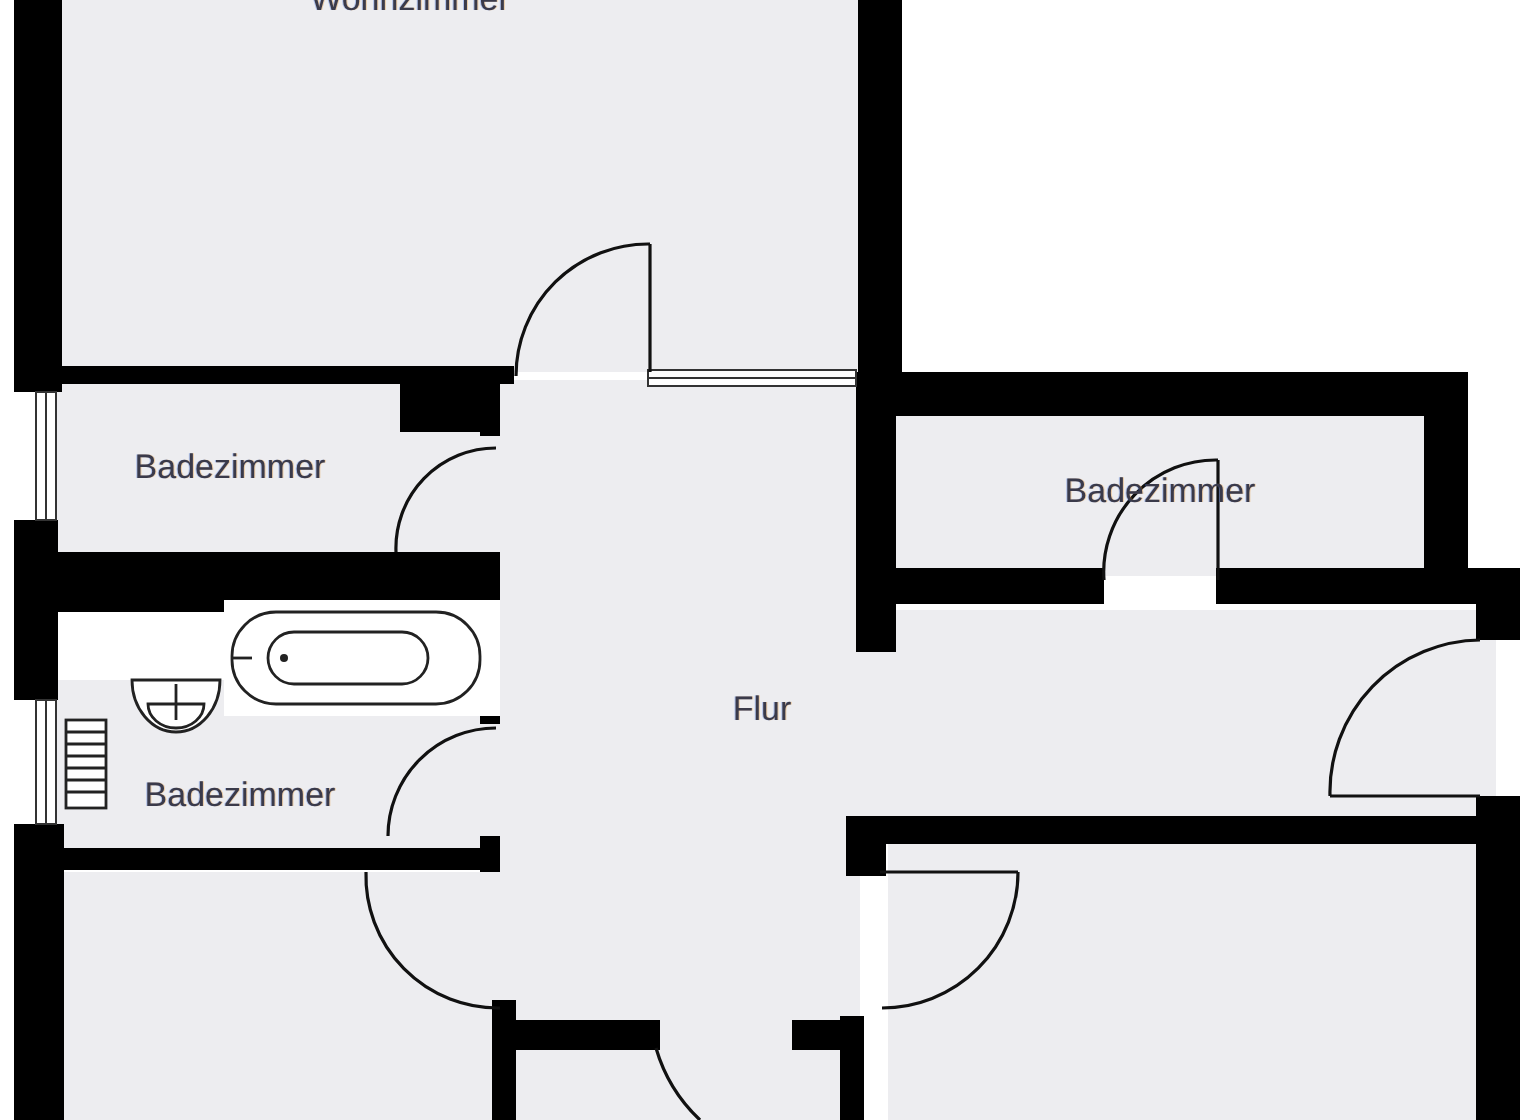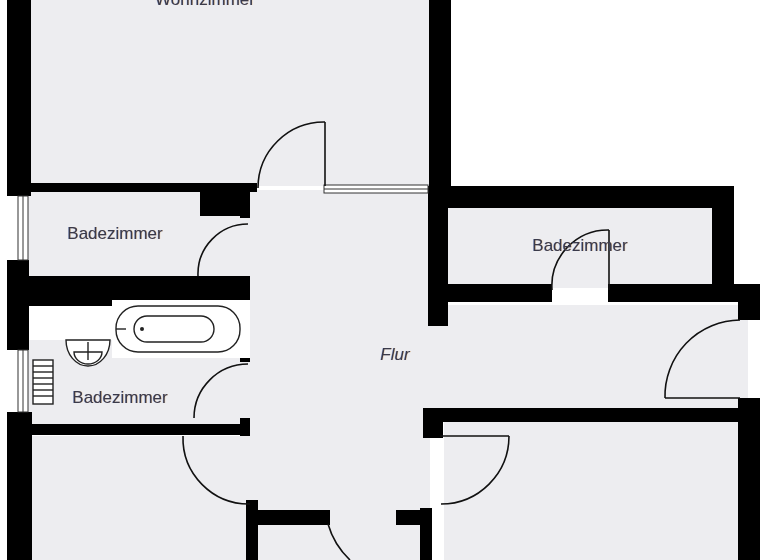--- a/index.html
+++ b/index.html
@@ -135,15 +135,15 @@
         <line class="fixture-line" x1="33" y1="384" x2="53" y2="384"></line>
         <line class="fixture-line" x1="33" y1="390" x2="53" y2="390"></line>
         <line class="fixture-line" x1="33" y1="396" x2="53" y2="396"></line>
       </g>
     </g>
   </svg>
 
   <div class="label" style="left:205px; top:0px;">Wohnzimmer</div>
   <div class="label" style="left:115px; top:234px;">Badezimmer</div>
   <div class="label" style="left:580px; top:246px;">Badezimmer</div>
-  <div class="label" style="left:395px; top:355px;font-style:italic;">Flur</div>
+  <div class="label" style="left:381px; top:355px;">Flur</div>
   <div class="label" style="left:120px; top:398px;">Badezimmer</div>
 </div>
 
 </body></html>

